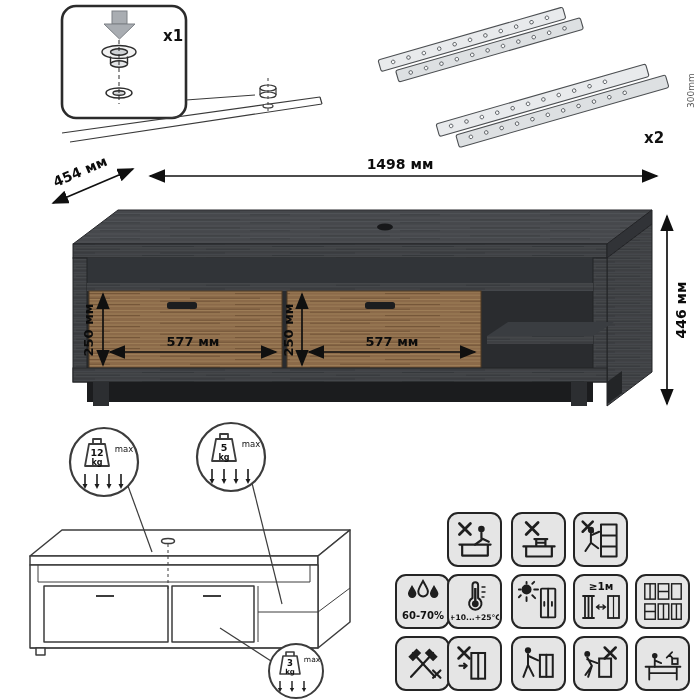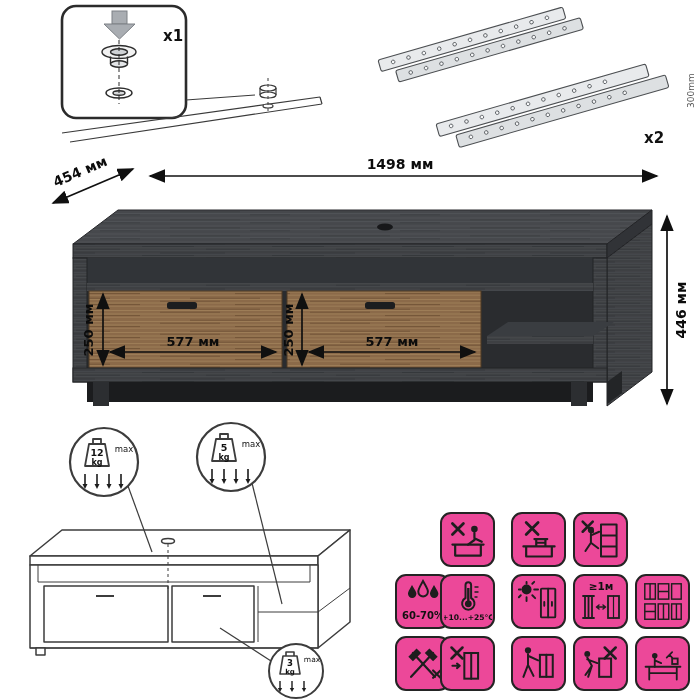--- a/index.html
+++ b/index.html
@@ -1,23 +1,23 @@
 <!DOCTYPE html>
 <html><head>
 <meta charset="utf-8">
 <style>
   * { margin:0; padding:0; box-sizing:border-box; }
   html,body { width:700px; height:700px; background:#ffffff;
     font-family:"DejaVu Sans","Liberation Sans",sans-serif; position:relative; overflow:hidden; }
   .stage { position:absolute; left:0; top:0; width:700px; height:700px; }
   .icon-grid { position:absolute; left:387px; top:512px; width:303px; height:186px; }
   .cell { position:absolute; width:55px; height:55px; border:2.6px solid #242424;
-    border-radius:11px; background:#ec4899; display:flex; align-items:center; justify-content:center; overflow:hidden; }
+    border-radius:11px; background:#e5e5e5; display:flex; align-items:center; justify-content:center; overflow:hidden; }
   .cell svg { display:block; }
-  .c1{left:8px}.c2{left:53px}.c3{left:124px}.c4{left:186px}.c5{left:248px}
+  .c1{left:8px}.c2{left:60px}.c3{left:124px}.c4{left:186px}.c5{left:248px}
   .r1{top:0}.r2{top:62px}.r3{top:124px}
   text { font-family:"DejaVu Sans","Liberation Sans",sans-serif; }
 </style>
 </head>
 <body>
 
 <svg class="stage" viewBox="0 0 700 700">
   <defs>
     <pattern id="wood-dark" width="130" height="9" patternUnits="userSpaceOnUse">
       <rect width="130" height="9" fill="#3e4043"></rect>

